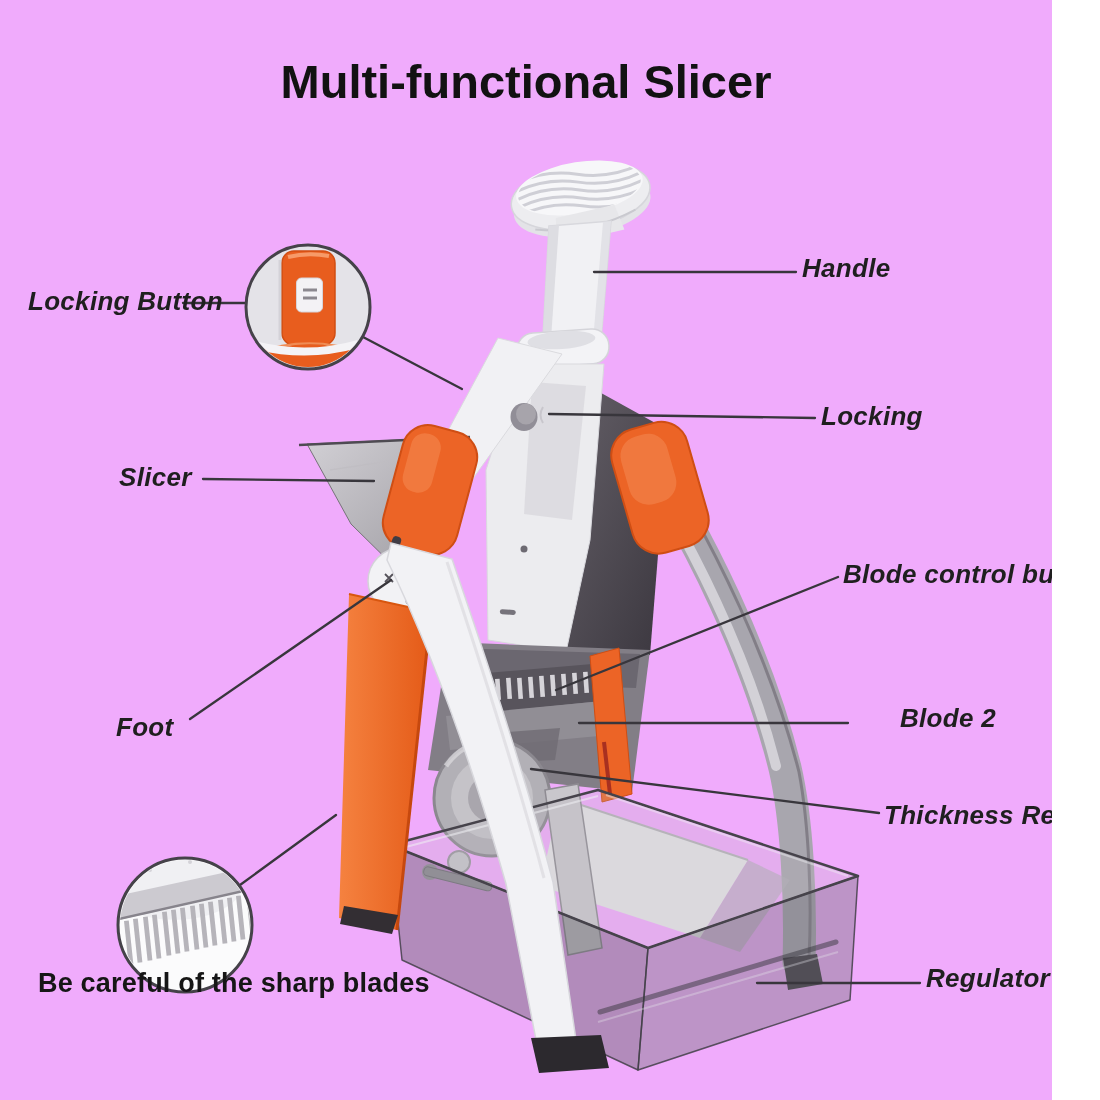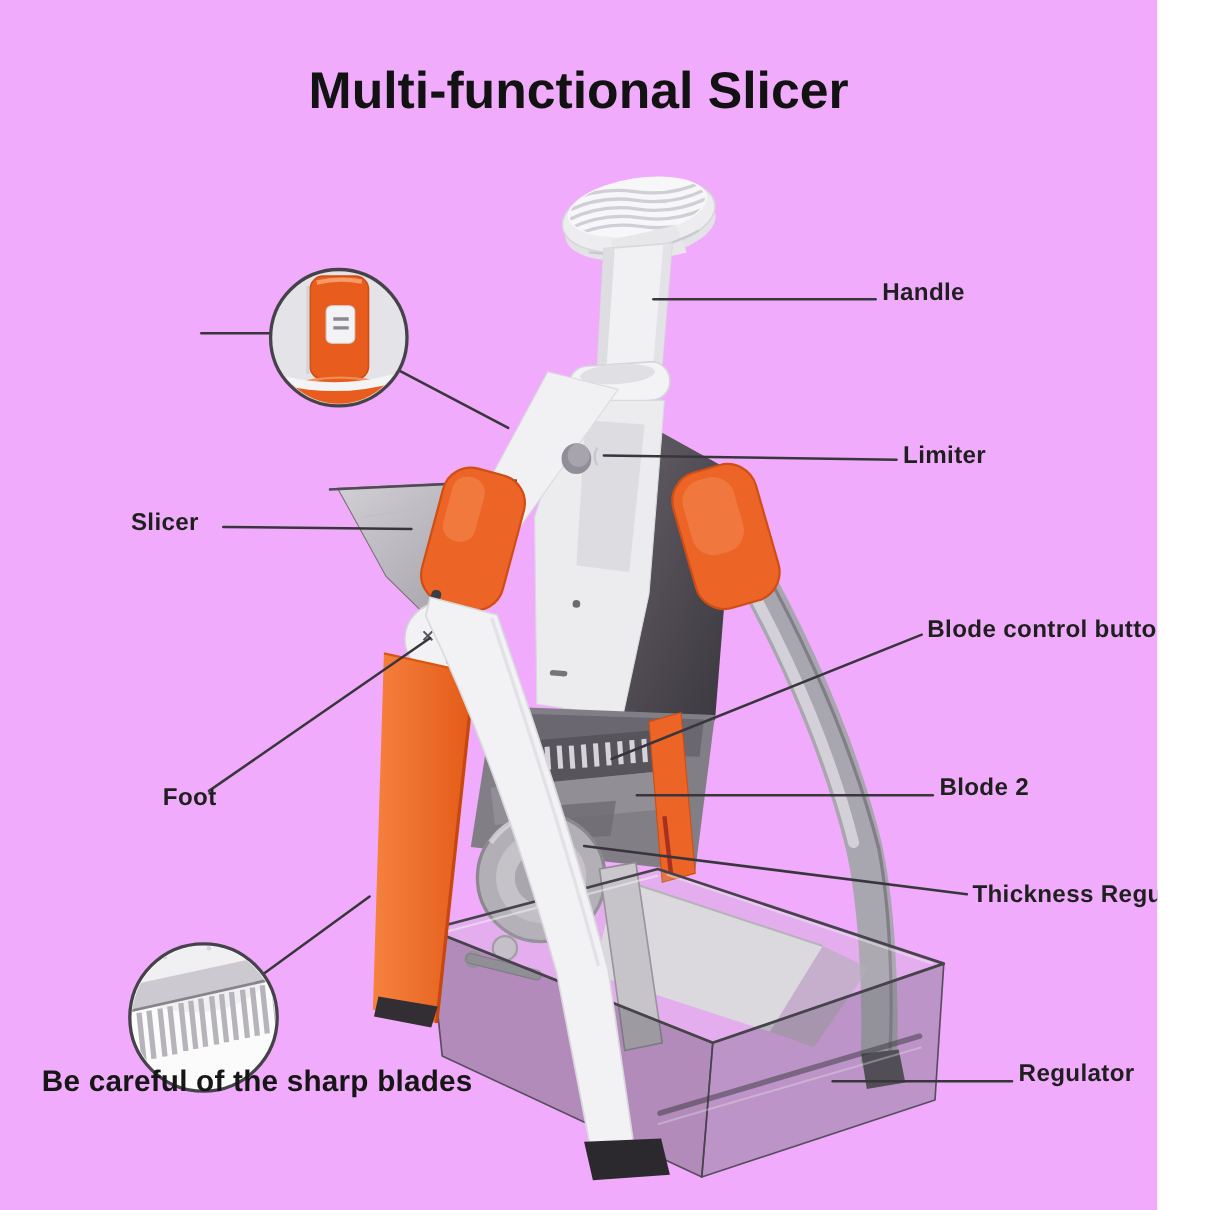--- a/index.html
+++ b/index.html
@@ -1,21 +1,21 @@
 <!DOCTYPE html>
 <html><head>
 <meta charset="utf-8">
 <style>
   html,body{margin:0;padding:0;background:#ffffff;}
   .stage{position:relative;width:1052px;height:1100px;background:#f0abfc;overflow:hidden;
          font-family:"Liberation Sans",sans-serif;}
   .title{position:absolute;left:0;right:0;top:54px;text-align:center;
          font-size:47px;font-weight:700;color:#121212;letter-spacing:0px;}
-  .callout{position:absolute;font-size:22px;font-weight:600;color:#1f1f1f;
-           letter-spacing:.3px;white-space:nowrap;}
+  .callout{position:absolute;font-size:26px;font-weight:600;color:#1f1f1f;
+           letter-spacing:.3px;white-space:nowrap;font-style:italic;}
   .caution{position:absolute;left:38px;top:968px;font-size:27px;font-weight:600;
            color:#161616;letter-spacing:.2px;white-space:nowrap;}
   svg.illustration{position:absolute;left:0;top:0;width:1100px;height:1100px;}
 </style>
 </head>
 <body>
 
 <div class="stage">
 
   <div class="title">Multi-functional Slicer</div>
@@ -231,23 +231,24 @@
           <rect x="208" y="902" width="4.8" height="44" transform="rotate(-6 208 902)"></rect>
           <rect x="218" y="900" width="4.8" height="44" transform="rotate(-6 218 900)"></rect>
           <rect x="227" y="898" width="4.8" height="44" transform="rotate(-6 227 898)"></rect>
           <rect x="236" y="896" width="4.8" height="44" transform="rotate(-6 236 896)"></rect>
           <rect x="246" y="893" width="4.8" height="44" transform="rotate(-6 246 893)"></rect>
         </g>
       </g>
     </g>
   </svg>
 
+  <div class="callout" style="left:28px;top:286px">Locking Button</div>
   <div class="callout" style="left:119px;top:462px">Slicer</div>
-  <div class="callout" style="left:148px;top:712px">Foot</div>
+  <div class="callout" style="left:116px;top:712px">Foot</div>
   <div class="callout" style="left:802px;top:253px">Handle</div>
-  <div class="callout" style="left:821px;top:401px">Limiter</div>
+  <div class="callout" style="left:821px;top:401px">Locking</div>
   <div class="callout" style="left:843px;top:559px">Blode control button 1</div>
-  <div class="callout" style="left:854px;top:703px">Blode 2</div>
+  <div class="callout" style="left:900px;top:703px">Blode 2</div>
   <div class="callout" style="left:884px;top:800px">Thickness Regulator</div>
   <div class="callout" style="left:926px;top:963px">Regulator</div>
 
   <div class="caution">Be careful of the sharp blades</div>
 </div>
 
 </body></html>

